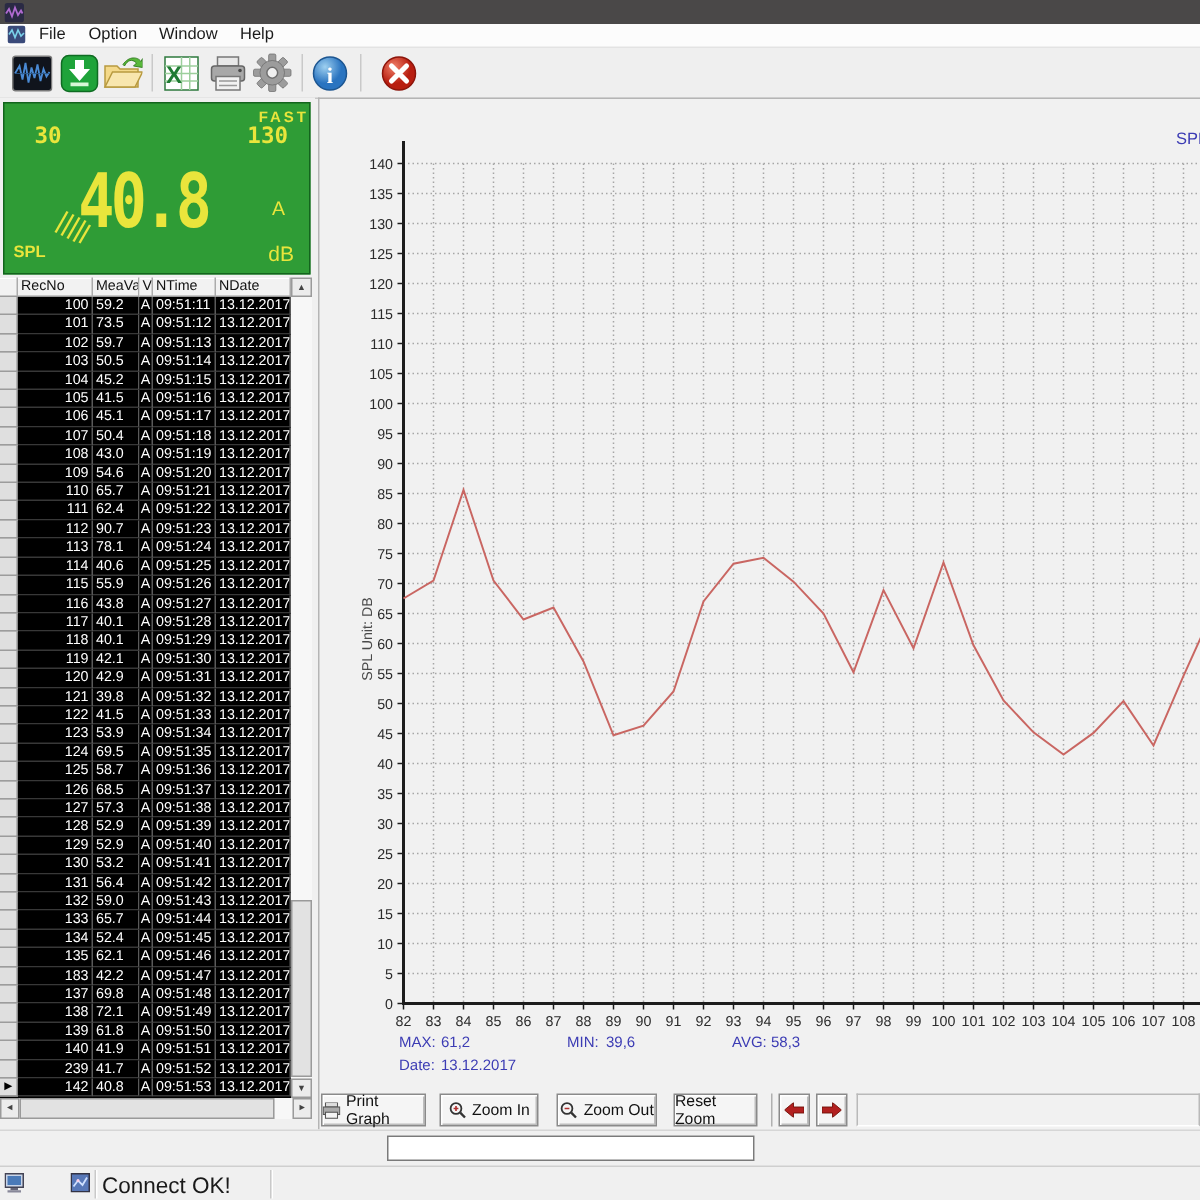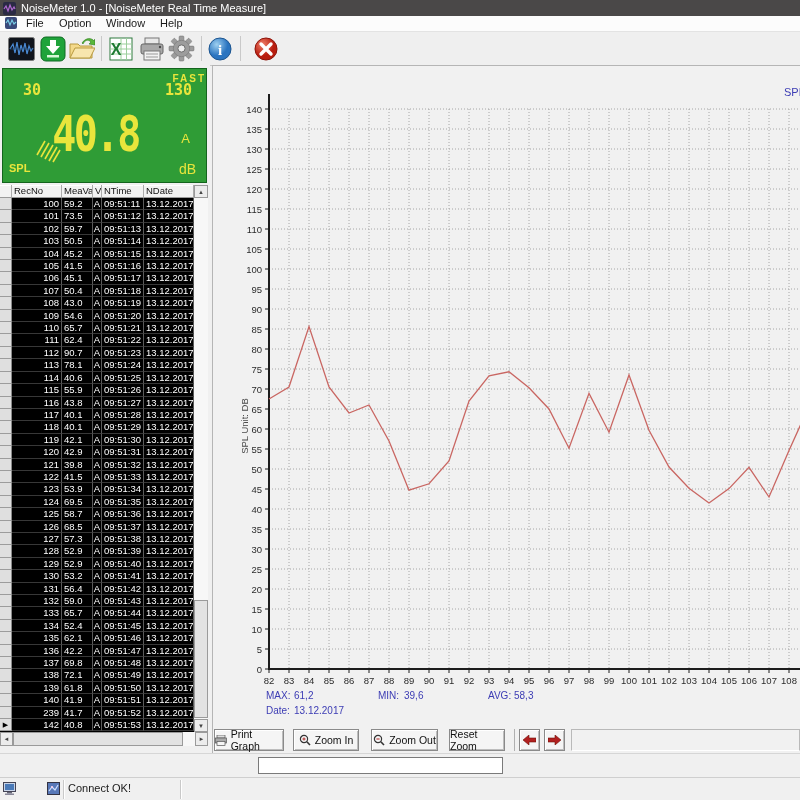--- a/index.html
+++ b/index.html
@@ -78,35 +78,34 @@
   
   #bottomrow{position:absolute;left:0;top:753px;width:800px;height:24px;background:#f0f0f0;
              border-top:1px solid #d6d6d6;}
   .bbtn{position:absolute;top:2px;height:19px;box-sizing:border-box;background:#f5f5f5;
         border:1px solid #8a8a8a;box-shadow:inset 1px 1px 0 #ffffff, inset -1px -1px 0 #bdbdbd;
         font-size:10px;color:#111;display:flex;align-items:center;justify-content:space-between;gap:4px;margin-top:29px;}
   #savefield{position:absolute;left:258px;top:3px;width:245px;height:17px;box-sizing:border-box;
              border:1px solid #7a7a7a;background:#fff;font-size:10px;padding:0 3px;}
   
   #statusbar{position:absolute;left:0;top:777px;width:800px;height:23px;background:#f0f0f0;
-             border-top:1px solid #cfcfcf;font-size:11px;color:#1a1a1a;}
+             border-top:1px solid #cfcfcf;font-size:15px;color:#1a1a1a;}
   .sdiv{position:absolute;top:2px;width:1px;height:19px;background:#c9c9c9;box-shadow:1px 0 0 #fff;}
   #statusbar .stext{position:absolute;left:68px;top:4px;}
 </style>
 </head>
 <body>
 
 <div id="root">
 
   <div id="titlebar">
     <svg class="ticon" width="13" height="13">
       <rect x="0" y="0" width="13" height="13" rx="2" fill="#2a2a44"></rect>
       <polyline points="1,7 3,4 5,9 7,3 9,8 11,5 12,7" fill="none" stroke="#b06ad0" stroke-width="1.2"></polyline>
     </svg>
-    <span class="ttext">NoiseMeter 1.0 - [NoiseMeter Real Time Measure]</span>
   </div>
 
   <div id="menubar">
     <svg class="mdi" width="12" height="12">
       <rect x="0" y="0" width="12" height="12" rx="2" fill="#3a4a7a"></rect>
       <polyline points="1,6 3,3 5,8 7,3 9,7 11,5" fill="none" stroke="#7ad0e8" stroke-width="1.1"></polyline>
     </svg>
     <span class="menu-item" style="left:20px">File</span>
     <span class="menu-item" style="left:53px">Option</span>
     <span class="menu-item" style="left:100px">Window</span>
@@ -511,21 +510,21 @@
         <div class="trow">
           <div class="tsel"></div>
           <div class="tcell c0">135</div>
           <div class="tcell c1">62.1</div>
           <div class="tcell c2">A</div>
           <div class="tcell c3">09:51:46</div>
           <div class="tcell c4">13.12.2017</div>
         </div>
         <div class="trow">
           <div class="tsel"></div>
-          <div class="tcell c0">136</div>
+          <div class="tcell c0">183</div>
           <div class="tcell c1">42.2</div>
           <div class="tcell c2">A</div>
           <div class="tcell c3">09:51:47</div>
           <div class="tcell c4">13.12.2017</div>
         </div>
         <div class="trow">
           <div class="tsel"></div>
           <div class="tcell c0">137</div>
           <div class="tcell c1">69.8</div>
           <div class="tcell c2">A</div>

